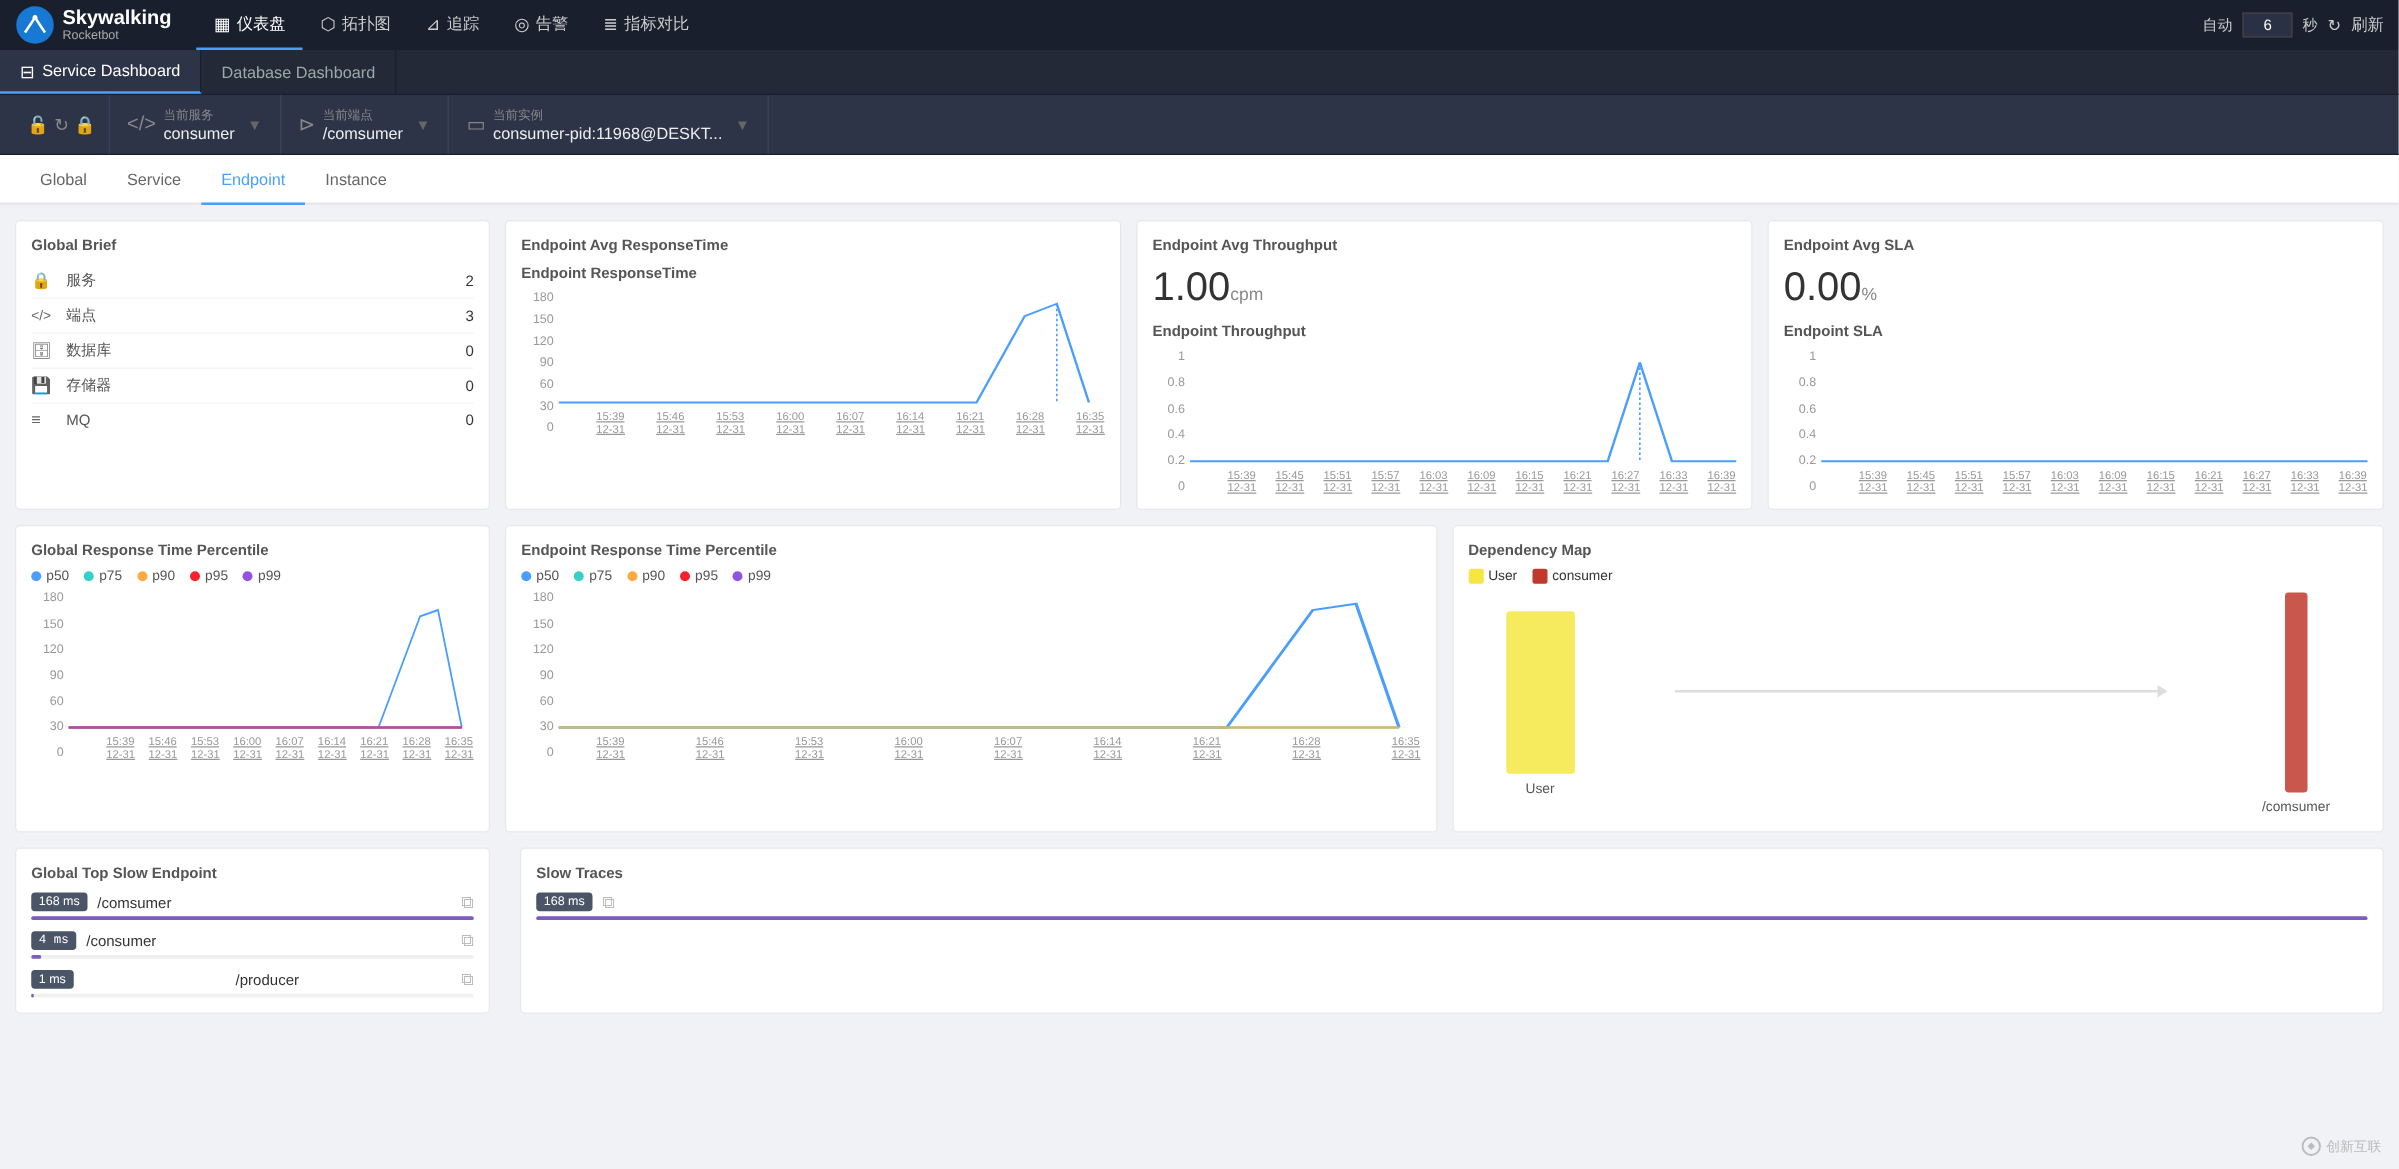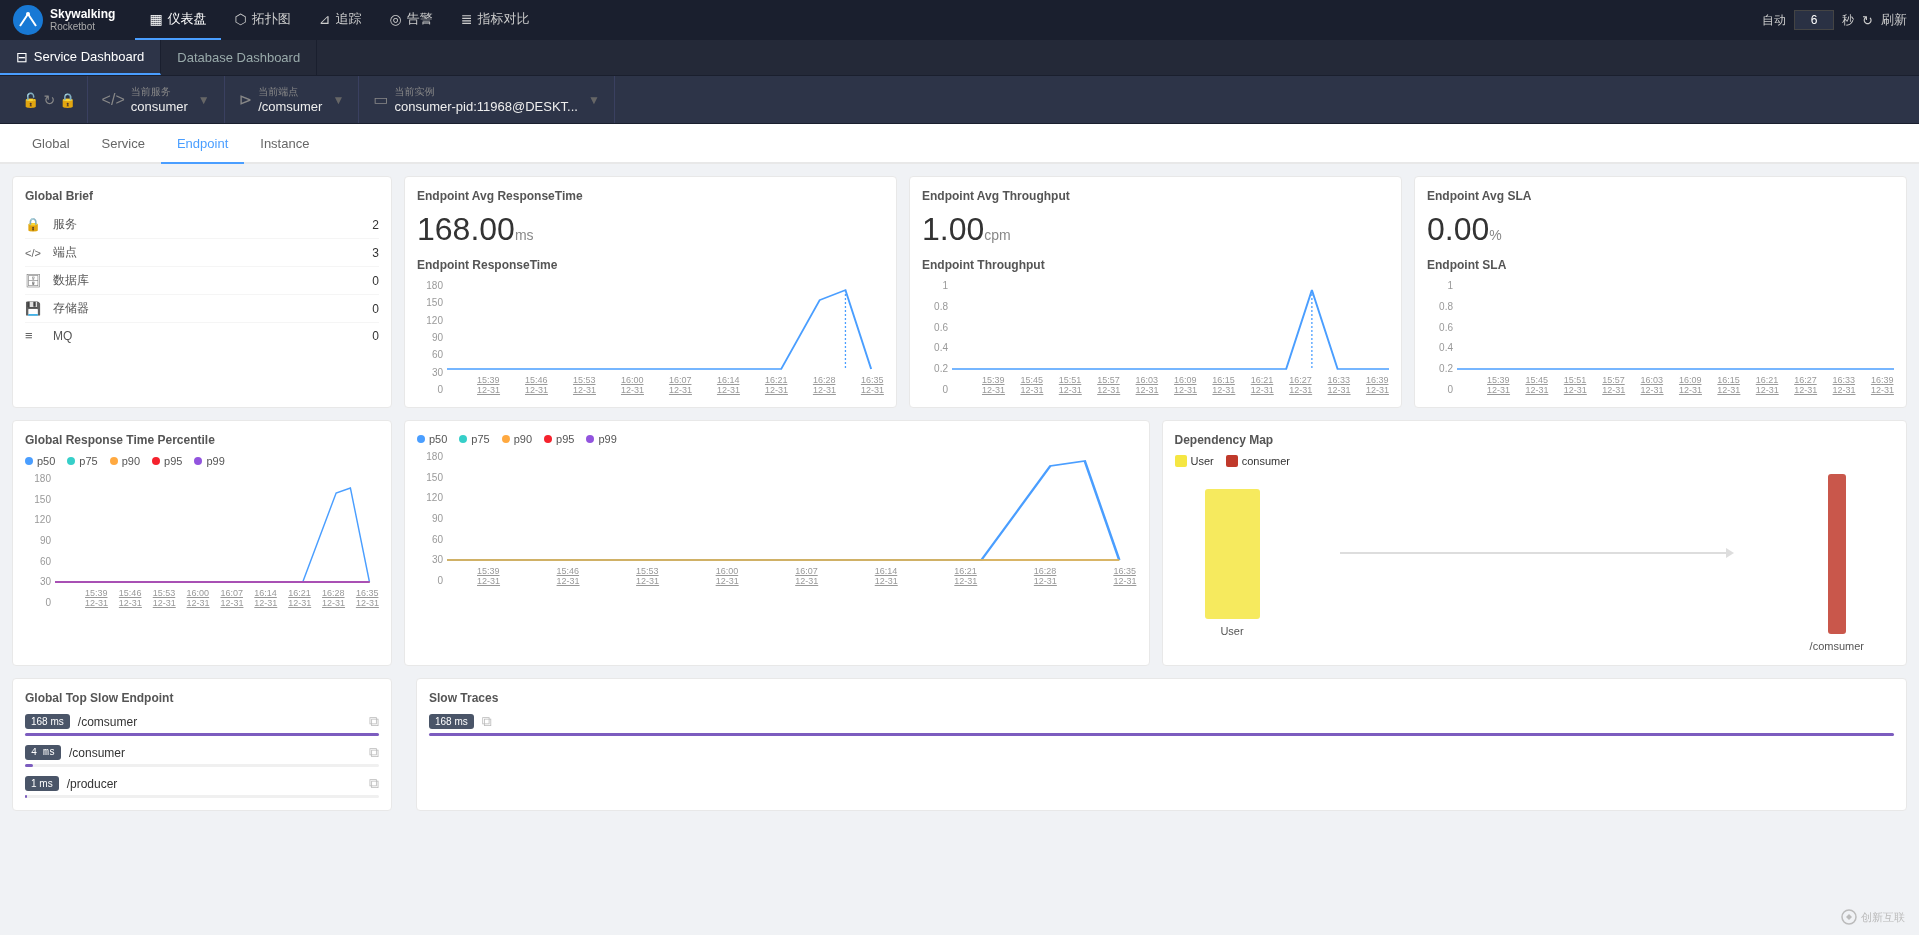--- a/index.html
+++ b/index.html
@@ -17,21 +17,21 @@
     .logo {
       display: flex;
       align-items: center;
       margin-right: 20px;
     }
     .logo-icon {
       width: 32px;
       height: 32px;
       margin-right: 6px;
     }
-    .logo-text { color: #fff; font-size: 12px; font-weight: 600; line-height: 1.1; }
+    .logo-text { color: #fff; font-size: 16px; font-weight: 600; line-height: 1.1; }
     .logo-sub { color: #aaa; font-size: 10px; }
     .nav-items { display: flex; align-items: center; flex: 1; }
     .nav-item {
       display: flex;
       align-items: center;
       padding: 0 14px;
       height: 40px;
       color: #ccc;
       cursor: pointer;
       font-size: 13px;
@@ -336,23 +336,20 @@
         <div class="brief-row">
           <span class="brief-icon">≡</span>
           <span class="brief-label">MQ</span>
           <span class="brief-value">0</span>
         </div>
       </div>
     </div>
 
     <div class="card">
       <div class="card-title">Endpoint Avg ResponseTime</div>
-      <div style="margin-bottom:10px;">
-        <span class="metric-value">168.00</span><span class="metric-unit">ms</span>
-      </div>
       <div class="card-title">Endpoint ResponseTime</div>
       <div class="chart-wrapper">
         <div class="y-axis">
           <span>180</span>
             <span>150</span>
             <span>120</span>
             <span>90</span>
             <span>60</span>
             <span>30</span>
             <span>0</span>
@@ -504,20 +501,21 @@
               <span>16:14<br>12-31</span>
               <span>16:21<br>12-31</span>
               <span>16:28<br>12-31</span>
               <span>16:35<br>12-31</span>
           </div>
         </div>
       </div>
     </div>
 
     <div class="card">
+      <div class="card-title">Endpoint Response Time Percentile</div>
       <div class="legend">
         <div class="legend-item">
           <div class="legend-dot" style="background:#4a9eff;"></div>
           <span>p50</span>
         </div>
         <div class="legend-item">
           <div class="legend-dot" style="background:#36cfc9;"></div>
           <span>p75</span>
         </div>
         <div class="legend-item">
@@ -615,21 +613,21 @@
         <div style="display:flex;align-items:center;gap:8px;margin-bottom:3px;">
           <span style="background:#4a5568;color:#fff;border-radius:3px;padding:2px 6px;font-size:10px;white-space:nowrap;font-family:Liberation Mono, monospace;">4 ms</span>
           <span style="font-size:12px;color:#333;flex:1;">/consumer</span>
           <span style="color:#bbb;cursor:pointer;font-size:14px;">⧉</span>
         </div>
         <div style="width:100%;height:3px;background:#f0f0f0;border-radius:2px;">
           <div style="width:2.4%;height:3px;background:#7c5cbf;border-radius:2px;"></div>
         </div>
       </div>
 
-      <div style="margin-bottom:0;">
+      <div style="margin-bottom:0;text-align:center;">
         <div style="display:flex;align-items:center;gap:8px;margin-bottom:3px;">
           <span style="background:#4a5568;color:#fff;border-radius:3px;padding:2px 6px;font-size:10px;white-space:nowrap;">1 ms</span>
           <span style="font-size:12px;color:#333;flex:1;">/producer</span>
           <span style="color:#bbb;cursor:pointer;font-size:14px;">⧉</span>
         </div>
         <div style="width:100%;height:3px;background:#f0f0f0;border-radius:2px;">
           <div style="width:0.6%;height:3px;background:#7c5cbf;border-radius:2px;"></div>
         </div>
       </div>
     </div>

